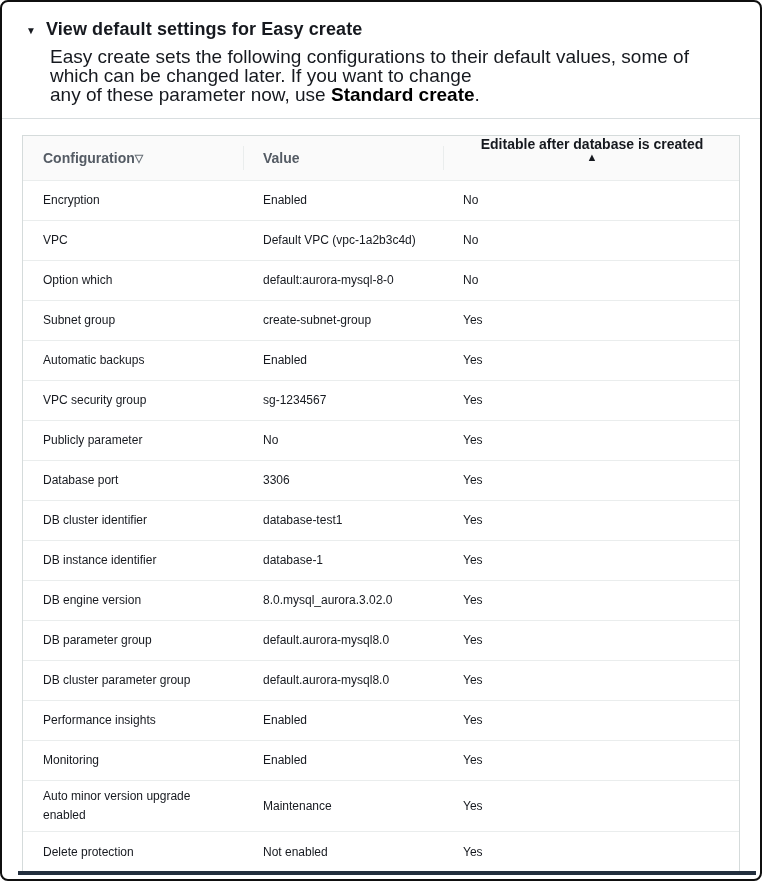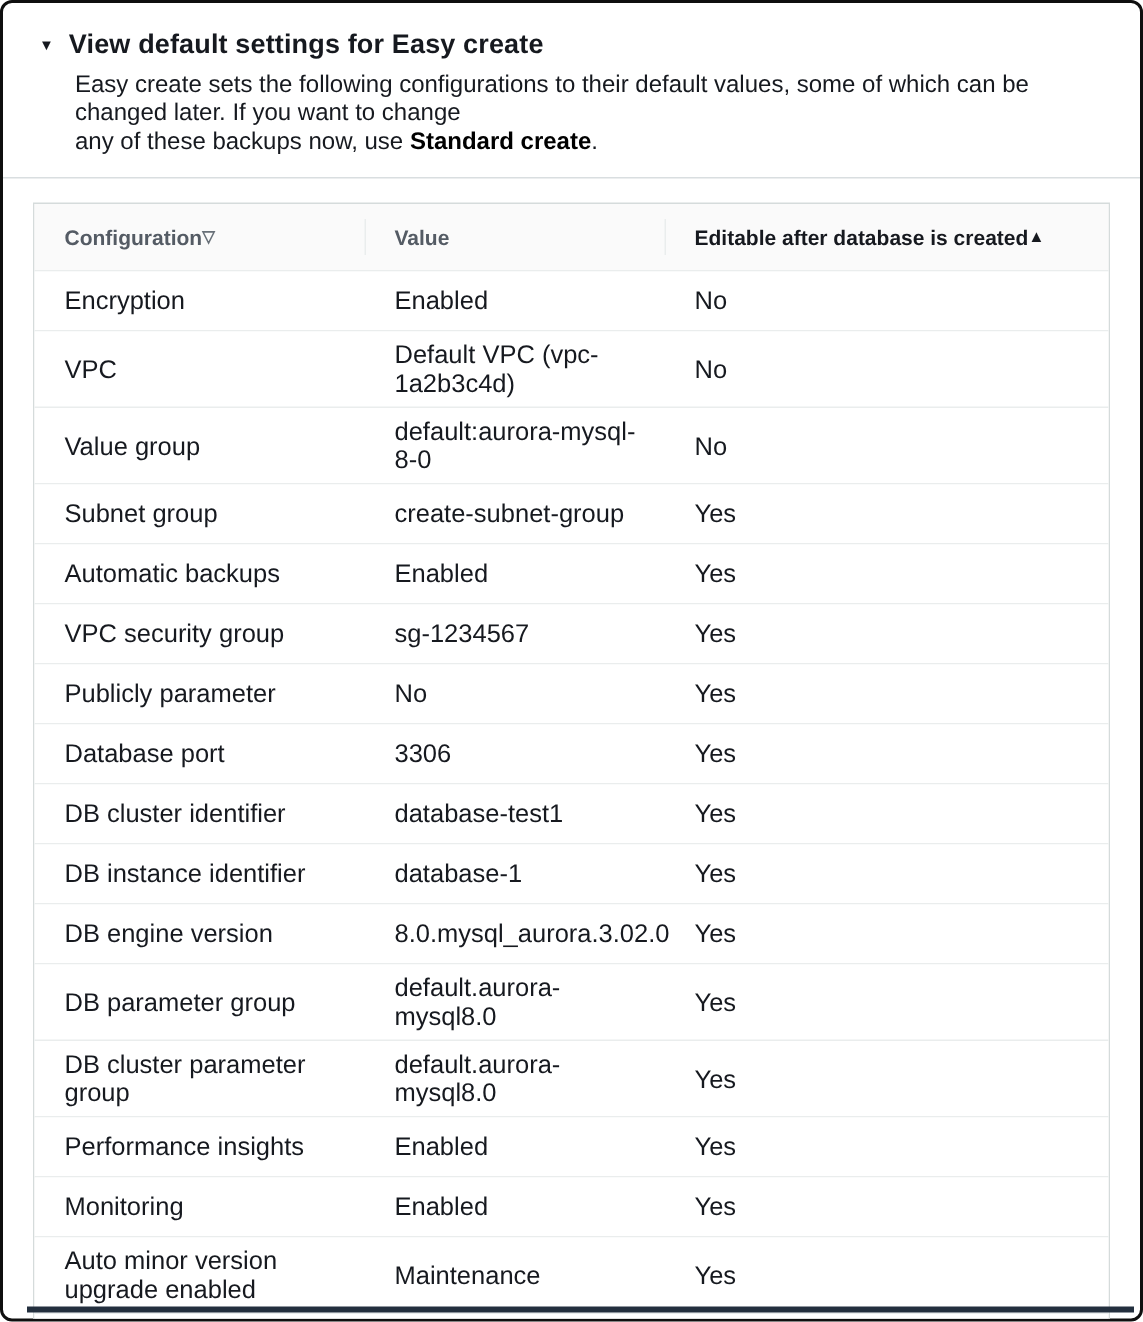--- a/index.html
+++ b/index.html
@@ -32,21 +32,21 @@
     transform: translateY(1px);
   }
   .expand-title {
     font-size: 18px;
     font-weight: bold;
     color: #16191f;
     letter-spacing: 0.1px;
   }
   .expand-desc {
     margin: 7px 0 0 24px;
-    font-size: 16px;
+    font-size: 19px;
     line-height: 19px;
     color: #16191f;
   }
   .expand-desc a {
     color: #000000;
     font-weight: bold;
     text-decoration: none;
     cursor: pointer;
   }
 
@@ -67,21 +67,21 @@
     display: flex;
     align-items: center;
     justify-content: flex-start;
     padding: 0 18px 0 20px;
     font-size: 14px;
     font-weight: bold;
     color: #545b64;
     position: relative;
     cursor: pointer;
   }
-  .th.sorted { color: #16191f; }
+  .th.sorted { color: #16191f; flex-direction: column; }
   .th + .th::before {
     content: "";
     position: absolute;
     left: 0; top: 10px; bottom: 10px;
     width: 1px;
     background: #eaeded;
   }
   .sort-icon { font-size: 11px; line-height: 1; }
   .sort-icon.inactive { color: #687078; }
   .sort-icon.active { color: #16191f; }
@@ -91,21 +91,21 @@
     grid-template-columns: 220px 200px 1fr;
     border-bottom: 1px solid #eaeded;
     min-height: 40px;
     background: #ffffff;
   }
   .trow:last-child { border-bottom: none; }
   .td {
     display: flex;
     align-items: center;
     padding: 6px 12px 6px 20px;
-    font-size: 17px;
+    font-size: 12px;
     line-height: 19px;
     color: #16191f;
   }
 
   
   .footer-bar {
     position: absolute;
     left: 16px;
     right: 4px;
     top: 869px;
@@ -116,21 +116,21 @@
 </head>
 <body>
 
 <div class="expand-section">
   <div class="expand-header">
     <span class="caret-icon">▼</span>
     <span class="expand-title">View default settings for Easy create</span>
   </div>
   <div class="expand-desc">
     <span>Easy create sets the following configurations to their default values, some of which can be changed later. If you want to change</span><br>
-    <span>any of these backups now, use </span><a>Standard create</a><span>.</span>
+    <span>any of these parameter now, use </span><a>Standard create</a><span>.</span>
   </div>
 </div>
 
 <div class="table-card">
   <div class="thead">
     <div class="th">
       <span>Configuration</span>
       <span class="sort-icon inactive">▽</span>
     </div>
     <div class="th">
@@ -148,21 +148,21 @@
     <div class="td">No</div>
   </div>
 
   <div class="trow">
     <div class="td">VPC</div>
     <div class="td">Default VPC (vpc-1a2b3c4d)</div>
     <div class="td">No</div>
   </div>
 
   <div class="trow">
-    <div class="td">Value group</div>
+    <div class="td">Option which</div>
     <div class="td">default:aurora-mysql-8-0</div>
     <div class="td">No</div>
   </div>
 
   <div class="trow">
     <div class="td">Subnet group</div>
     <div class="td">create-subnet-group</div>
     <div class="td">Yes</div>
   </div>
 

